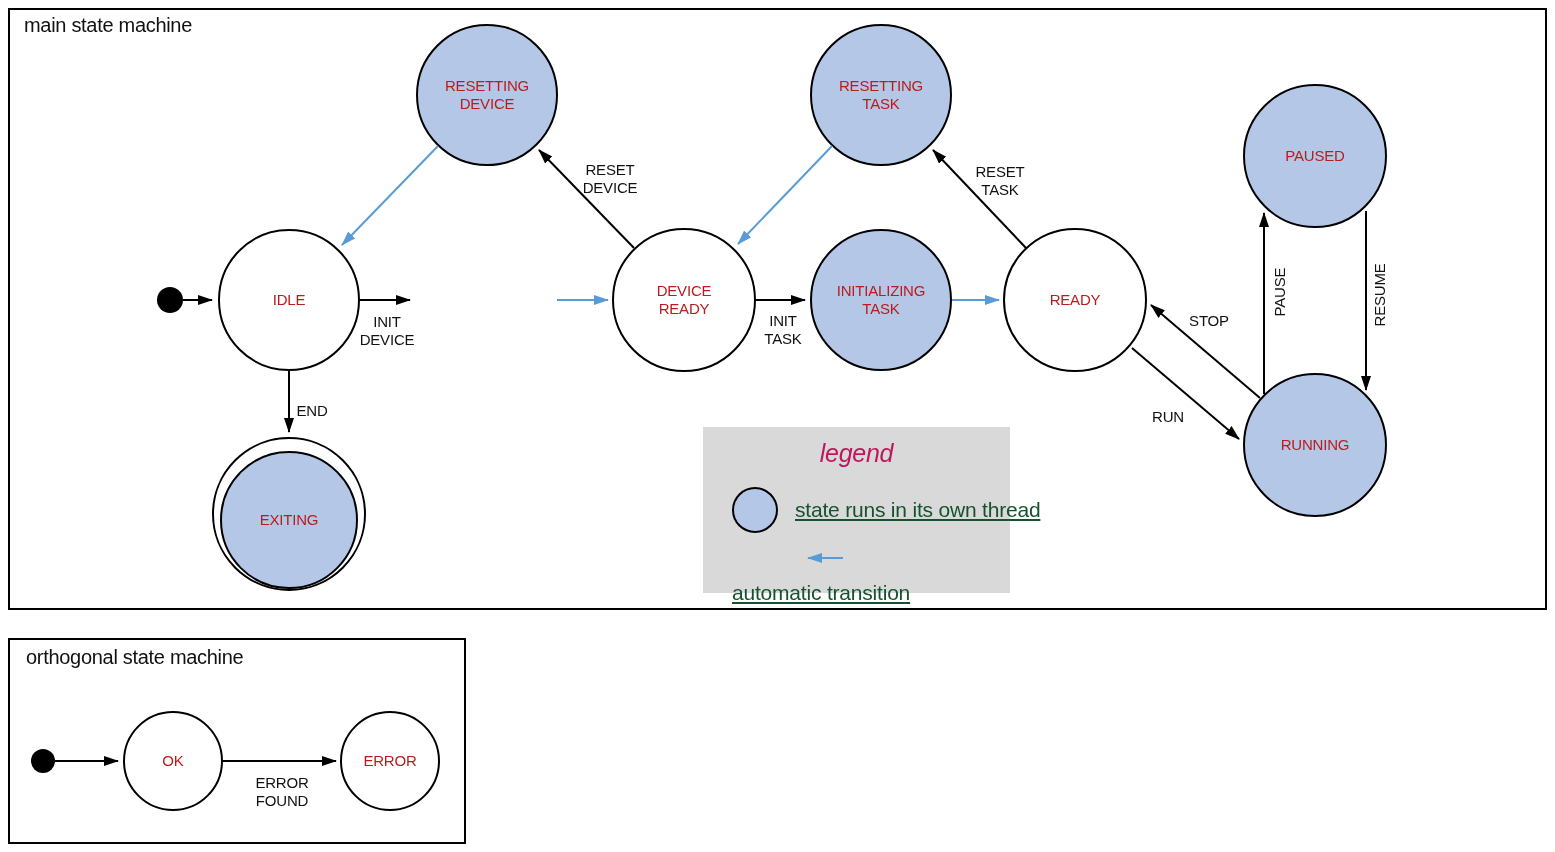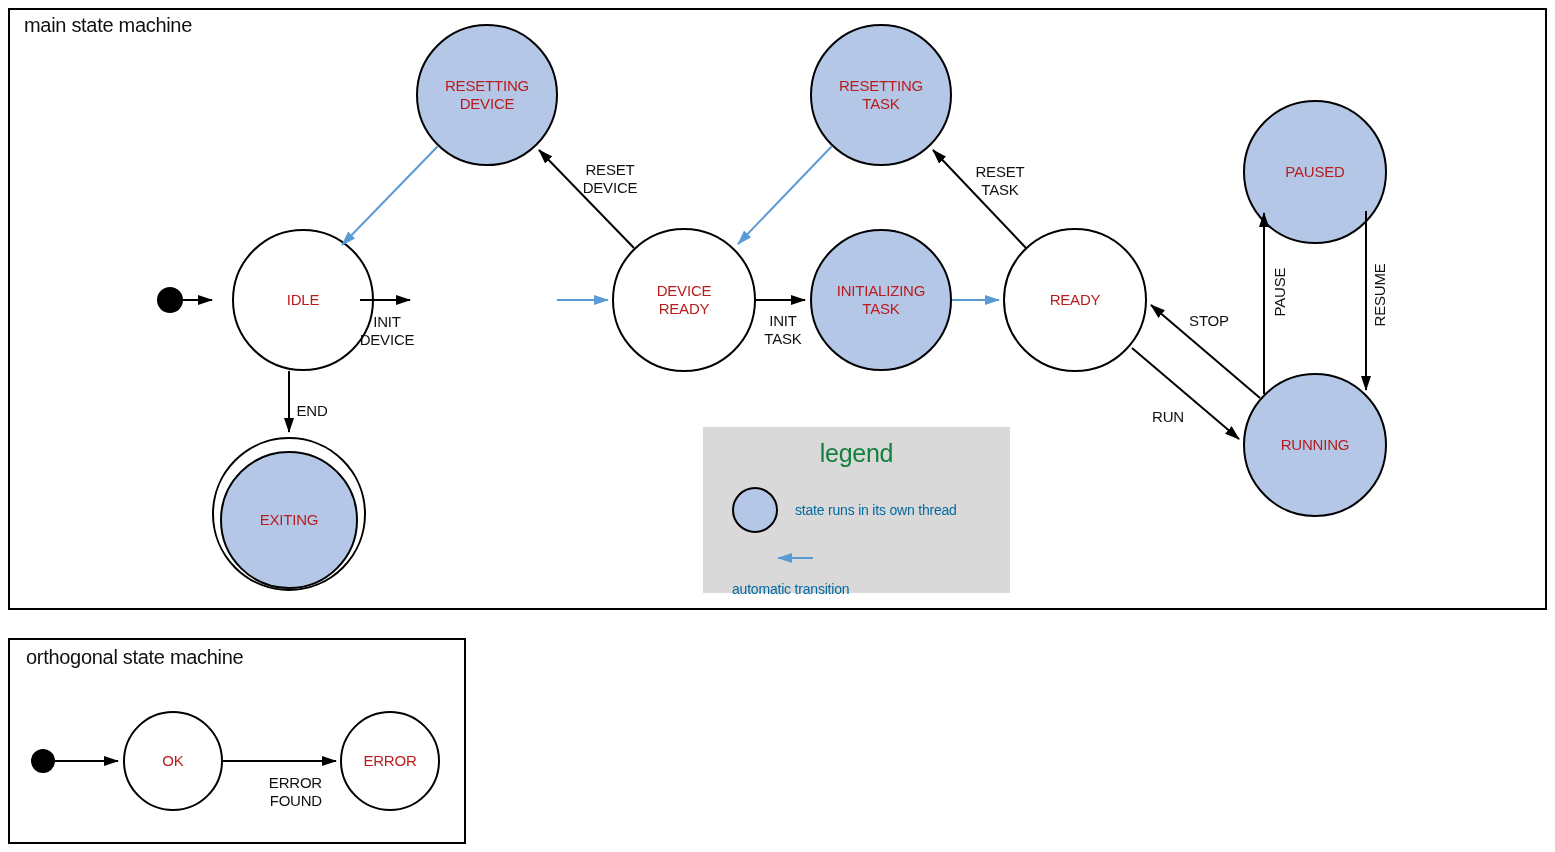--- a/index.html
+++ b/index.html
@@ -58,47 +58,47 @@
   }
   .edge-label.rot { transform: translate(-50%, -50%) rotate(-90deg); white-space: nowrap; }
 
   
   .legend {
     position: absolute; left: 703px; top: 427px; width: 307px; height: 166px;
     background: var(--legend-bg, #d9d9d9); z-index: 2;
   }
   .legend-title {
     position: absolute; left: 0; right: 0; top: 12px; text-align: center;
-    font-size: 25px; letter-spacing: -0.3px; color: #15803d;
+    font-size: 25px; letter-spacing: -0.3px; color: #be185d; font-style: italic;
   }
   .legend-item { position: absolute; display: flex; align-items: center; gap: 17px; }
   .legend-item.row1 { left: 29px; top: 60px; height: 46px; }
   .legend-item.row2 { left: 29px; top: 125px; height: 26px; flex-direction: column; }
   .legend-circle {
     width: 46px; height: 46px; border: 2.5px solid #000; border-radius: 50%;
     background: var(--state-fill, #b4c7e7); flex: 0 0 auto;
   }
   .legend-arrow-wrap { width: 46px; display: flex; justify-content: center; flex: 0 0 auto; }
-  .legend-label { font-size: 14px; letter-spacing: -0.2px; color: #0369a1; white-space: nowrap; }
+  .legend-label { font-size: 21px; letter-spacing: -0.2px; color: #14532d; white-space: nowrap; text-decoration: underline; }
 </style>
 </head>
 <body>
 
 <div class="canvas">
 
   <div class="frame" style="left:8px; top:8px; width:1539px; height:602px;"></div>
   <div class="frame-title" style="left:24px; top:14px;">main state machine</div>
 
   <div class="frame" style="left:8px; top:638px; width:458px; height:206px;"></div>
   <div class="frame-title" style="left:26px; top:646px;">orthogonal state machine</div>
 
   <div class="dot" style="left:157px; top:287px; width:26px; height:26px;"></div>
   <div class="dot" style="left:31px; top:749px; width:24px; height:24px;"></div>
 
-  <div class="state" style="left:232px; top:229px; width:142px; height:142px;align-items:center;">
+  <div class="state" style="left:218px; top:229px; width:142px; height:142px;align-items:center;">
     <div class="state-label">IDLE</div>
   </div>
 
   <div class="state threaded" style="left:416px; top:24px; width:142px; height:142px;">
     <div class="state-label">RESETTING DEVICE</div>
   </div>
 
 
   <div class="state" style="left:612px; top:228px; width:144px; height:144px;">
     <div class="state-label" style="max-width:96px;">DEVICE READY</div>
@@ -109,21 +109,21 @@
   </div>
 
   <div class="state threaded" style="left:810px; top:229px; width:142px; height:142px;">
     <div class="state-label">INITIALIZING TASK</div>
   </div>
 
   <div class="state" style="left:1003px; top:228px; width:144px; height:144px;">
     <div class="state-label">READY</div>
   </div>
 
-  <div class="state threaded" style="left:1243px; top:100px; width:144px; height:144px;">
+  <div class="state threaded" style="left:1243px; top:84px; width:144px; height:144px;">
     <div class="state-label">PAUSED</div>
   </div>
 
   <div class="state threaded" style="left:1243px; top:373px; width:144px; height:144px;">
     <div class="state-label">RUNNING</div>
   </div>
 
   <div class="final-outer" style="left:212px; top:437px; width:154px; height:154px;">
     <div class="final-inner">
       <div class="state-label">EXITING</div>
@@ -168,21 +168,21 @@
 
   <div class="edge-label" style="left:387px; top:331px; width:64px;">INIT DEVICE</div>
   <div class="edge-label" style="left:610px; top:179px; width:64px;">RESET DEVICE</div>
   <div class="edge-label" style="left:783px; top:330px; width:50px;">INIT TASK</div>
   <div class="edge-label" style="left:1000px; top:181px; width:56px;">RESET TASK</div>
   <div class="edge-label" style="left:1168px; top:417px;">RUN</div>
   <div class="edge-label" style="left:1209px; top:321px;">STOP</div>
   <div class="edge-label rot" style="left:1280px; top:292px;">PAUSE</div>
   <div class="edge-label rot" style="left:1380px; top:295px;">RESUME</div>
   <div class="edge-label" style="left:312px; top:411px;">END</div>
-  <div class="edge-label" style="left:282px; top:792px; width:80px;text-align:right;">ERROR FOUND</div>
+  <div class="edge-label" style="left:282px; top:792px; width:80px;">ERROR FOUND</div>
 
   <div class="legend">
     <div class="legend-title">legend</div>
     <div class="legend-item row1">
       <div class="legend-circle"></div>
       <div class="legend-label">state runs in its own thread</div>
     </div>
     <div class="legend-item row2">
       <div class="legend-arrow-wrap">
         <svg width="46" height="12">

